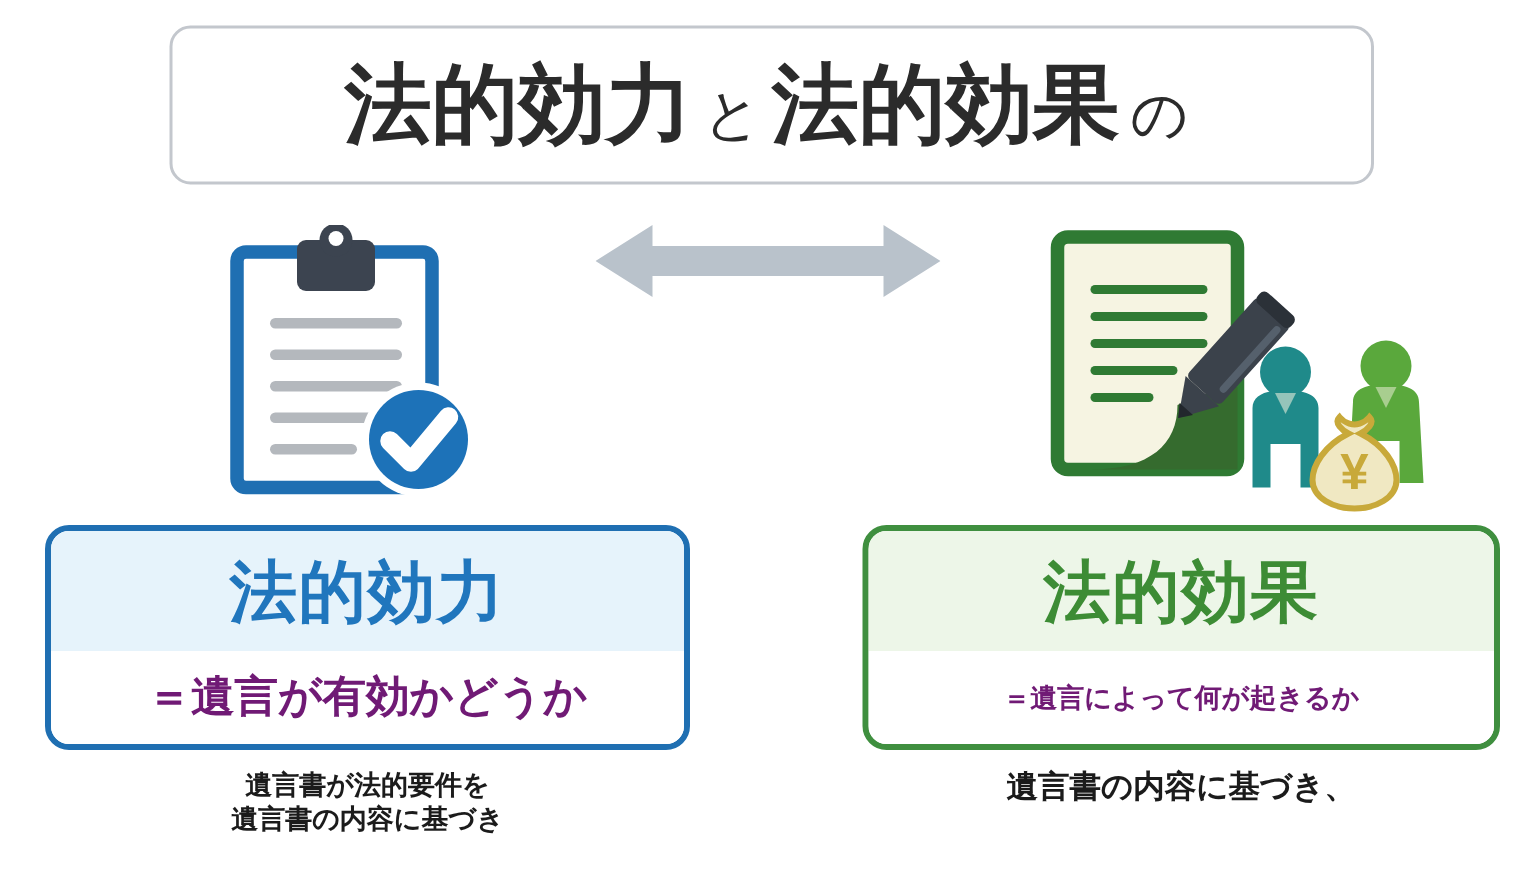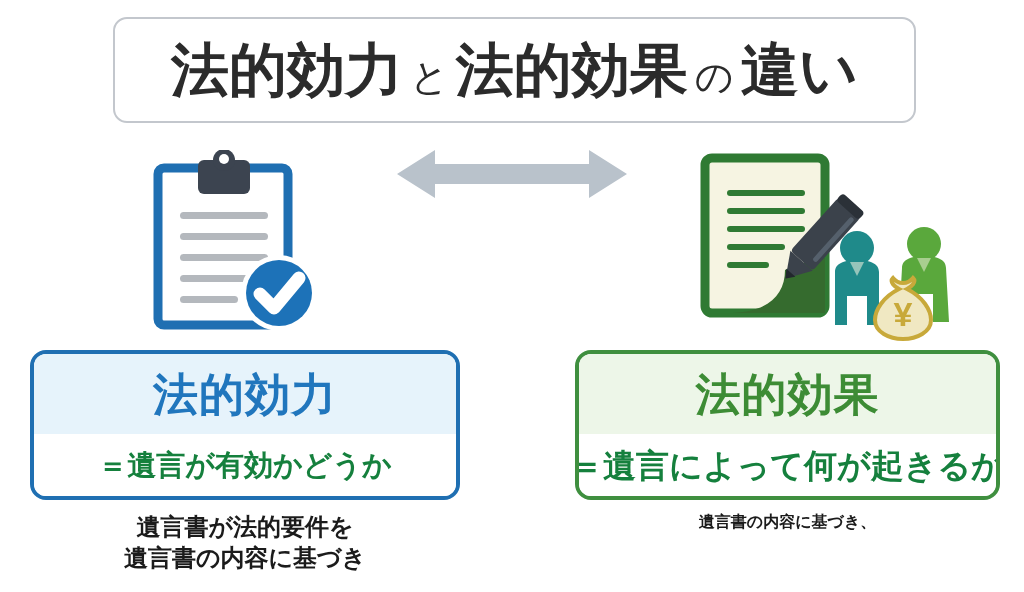--- a/index.html
+++ b/index.html
@@ -116,54 +116,53 @@
   .card-bottom {
     height: 62px;
     background: #ffffff;
     display: flex;
     align-items: center;
     justify-content: center;
   }
   .card-sub {
     font-size: 29px;
     font-weight: bold;
-    color: #15803d;
+    color: #701a75;
     line-height: 1;
     white-space: nowrap;
   }
-  .card-sub-green { font-size: 33px; }
+  .card-sub-green { font-size: 18px; }
 
   
   .caption {
     position: absolute;
     top: 362px;
     left: 0;
     width: 100%;
     text-align: center;
-    font-size: 24px;
+    font-size: 18px;
     font-weight: bold;
     color: #1b1b1b;
     line-height: 1.28;
     white-space: nowrap;
   }
-  .caption-right { font-size: 16px; }
+  .caption-right { font-size: 21px; }
   .caption span { display: block; }
 </style>
 </head>
 <body>
 
 <div id="stage">
 
   <div class="title-box">
     <div class="title-line">
       <span class="title-strong">法的効力</span>
       <span class="title-particle">と</span>
       <span class="title-strong">法的効果</span>
       <span class="title-particle">の</span>
-      <span class="title-strong">違い</span>
     </div>
   </div>
 
   <div class="arrow-wrap">
     <svg viewBox="0 0 230 52">
       <path d="M0 26 L38 2 L38 16 L192 16 L192 2 L230 26 L192 50 L192 36 L38 36 L38 50 Z" fill="#b9c2cb"></path>
     </svg>
   </div>
 
   <div class="col col-left">

